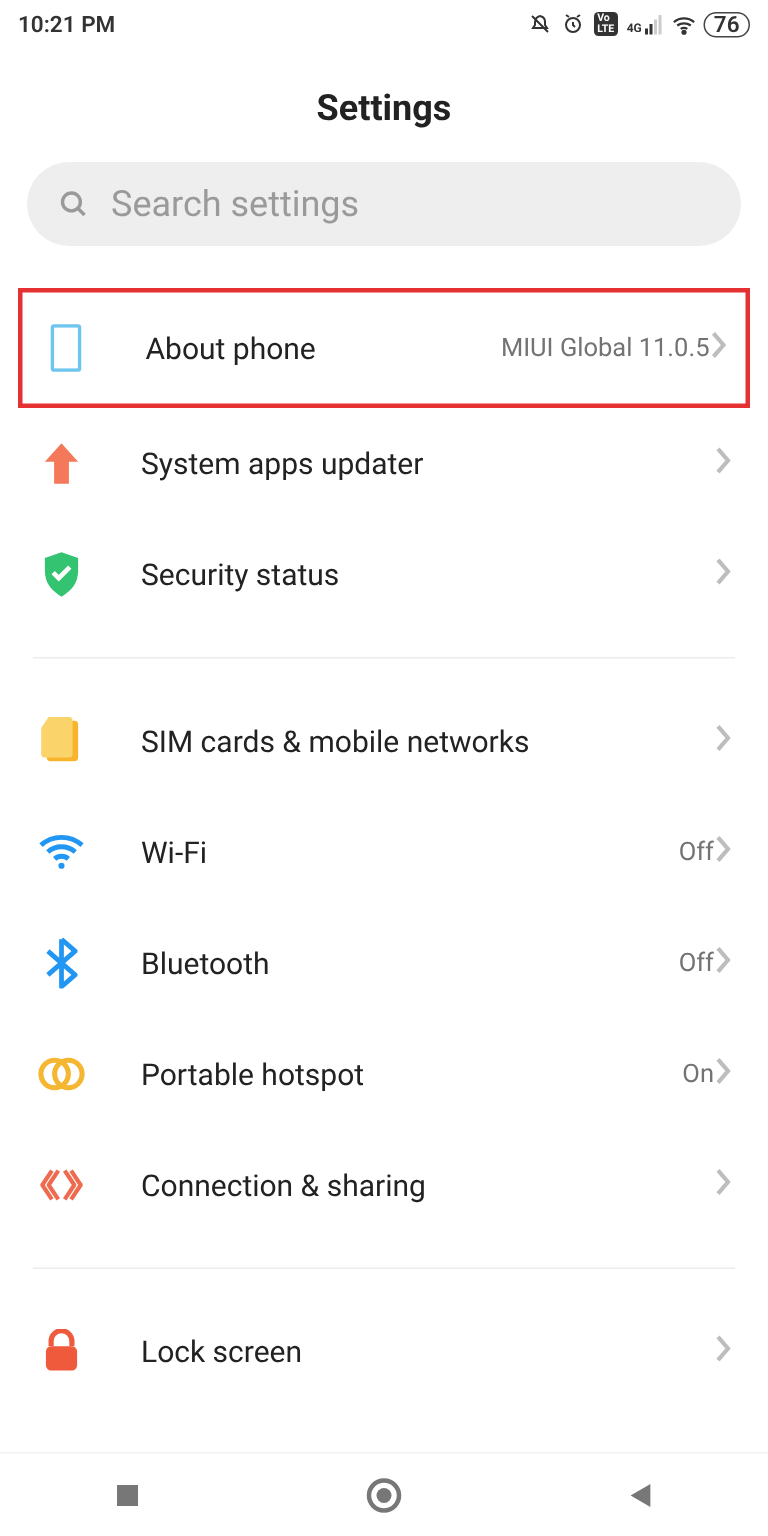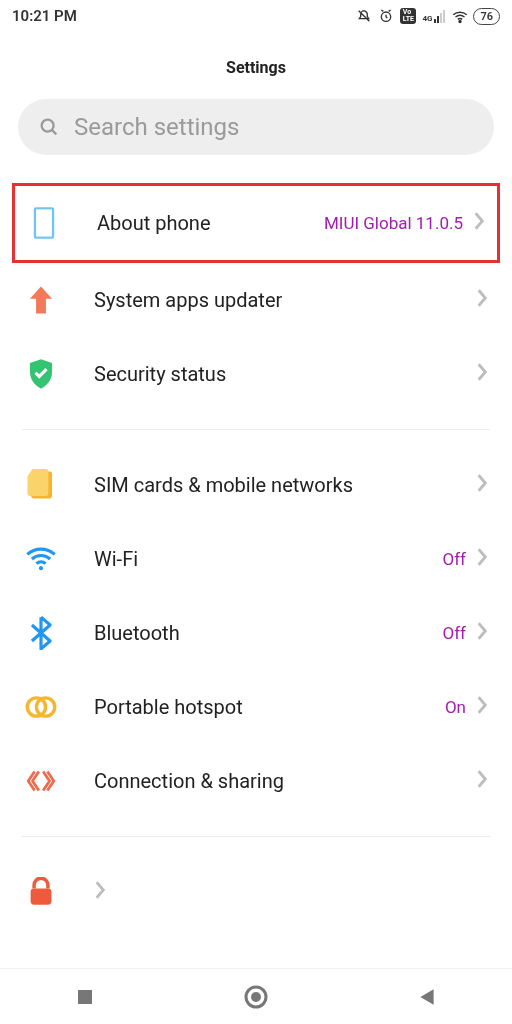--- a/index.html
+++ b/index.html
@@ -19,29 +19,29 @@
     justify-content: space-between;
     height: 32px;
     padding: 16px 12px;
     font-size: 15px;
     font-weight: 600;
     color: #333;
   }
   .statusbar .right { display:flex; align-items:center; gap:6px; }
   .batt {
     border: 1.5px solid #444; border-radius: 9px;
-    font-size: 11px; padding: 0 6px; line-height: 15px;
+    font-size: 15px; padding: 0 6px; line-height: 15px;
     font-weight: 600;
   }
   .sicon { width:16px; height:16px; display:inline-block; }
 
   
   .title {
     text-align: center;
-    font-size: 16px;
+    font-size: 24px;
     font-weight: 700;
     padding: 26px 0 22px;
   }
 
   
   .search {
     margin: 0 18px;
     background: #eeeeee;
     border-radius: 28px;
     height: 56px;
@@ -63,21 +63,21 @@
     font-size: 20px;
     color: #222;
   }
   .item .icon {
     width: 34px; height: 34px;
     flex: 0 0 34px;
     margin-right: 36px;
     display:flex; align-items:center; justify-content:center;
   }
   .item .label { flex: 1 1 auto; }
-  .item .value { color:#a21caf; font-size:17px; margin-right:10px; }
+  .item .value { color:#737373; font-size:17px; }
   .item .chev { color:#bdbdbd; flex:0 0 auto; }
 
   .highlight {
     border: 3px solid #e53131;
     margin: 0 12px;
     padding: 0 12px;
     height: 80px;
   }
   .divider { height:1px; background:#ececec; margin: 18px 22px; }
 
@@ -251,20 +251,21 @@
 <div class="divider"></div>
 
 <div>
   <div class="item">
     <span class="icon">
       <svg width="28" height="30" viewBox="0 0 24 26">
           <path d="M6 10V7a6 6 0 0 1 12 0v3" fill="none" stroke="#ef5a3c" stroke-width="3"></path>
           <rect x="3" y="10" width="18" height="14" rx="3" fill="#ef5a3c"></rect>
         </svg>
     </span>
+    <span class="label">Lock screen</span>
     <span class="chev"><svg width="12" height="20" viewBox="0 0 10 18" fill="none" stroke="#bdbdbd" stroke-width="2.5">
           <path d="M2 2l6 7-6 7"></path>
         </svg></span>
   </div>
 </div>
 
 <div class="navbar">
   <div class="navbtn">
     <svg width="20" height="20" viewBox="0 0 20 20">
         <rect x="3" y="3" width="14" height="14" fill="#777"></rect>

